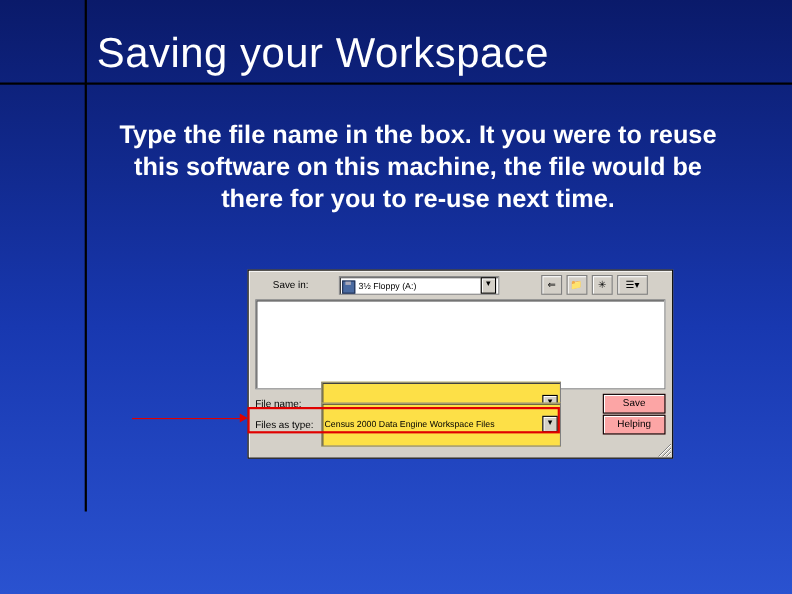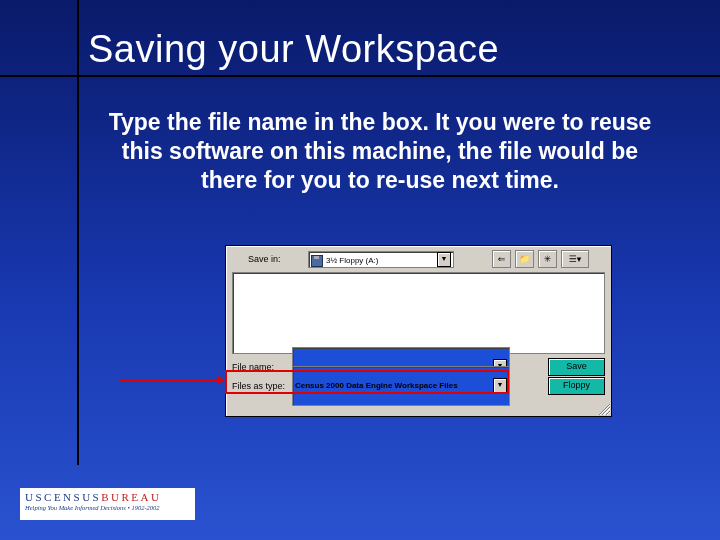--- a/index.html
+++ b/index.html
@@ -150,34 +150,33 @@
   }
   .brow {
     display: flex;
     align-items: center;
     height: 19px;
     gap: 4px;
   }
   .text-input {
     flex: 0 0 212px;
     height: 14px;
-    background: #1d4ed8;
+    background: #fde047;
     border: 1px solid #808080;
     box-shadow: inset 1px 1px 0 #404040;
     font-size: 8px;
     padding: 12px 2px;
     display: flex;
     align-items: center;
     justify-content: space-between;
-    font-weight: bold;
   }
   .action-btn {
     flex: 0 0 55px;
     height: 16px;
-    background: #14b8a6;
+    background: #fca5a5;
     border: 1px solid #000;
     box-shadow: inset 1px 1px 0 #fff;
     font-size: 9px;
     text-align: center;
     line-height: 14px;
     margin-left: auto;
   }
   .red-highlight {
     position: absolute;
     left: 225px;
@@ -286,31 +285,25 @@
           <span class="dd-arrow">▼</span>
         </span>
         <span class="action-btn">Save</span>
       </div>
       <div class="brow">
         <span class="label">Files as type:</span>
         <span class="text-input">
           <span style="white-space:nowrap;overflow:hidden;">Census 2000 Data Engine Workspace Files</span>
           <span class="dd-arrow">▼</span>
         </span>
-        <span class="action-btn">Floppy</span>
+        <span class="action-btn">Helping</span>
       </div>
     </div>
 
     <div class="resize-grip"></div>
   </div>
 
   <div class="red-highlight"></div>
   <div class="arrow-line"></div>
   <div class="arrow-head"></div>
 
-  <div class="footer-logo">
-    <div class="logo-main">
-      <span>USCENSUS</span><span class="red">BUREAU</span>
-    </div>
-    <div class="logo-sub">Helping You Make Informed Decisions • 1902-2002</div>
-  </div>
 
 </div>
 
 </body></html>

